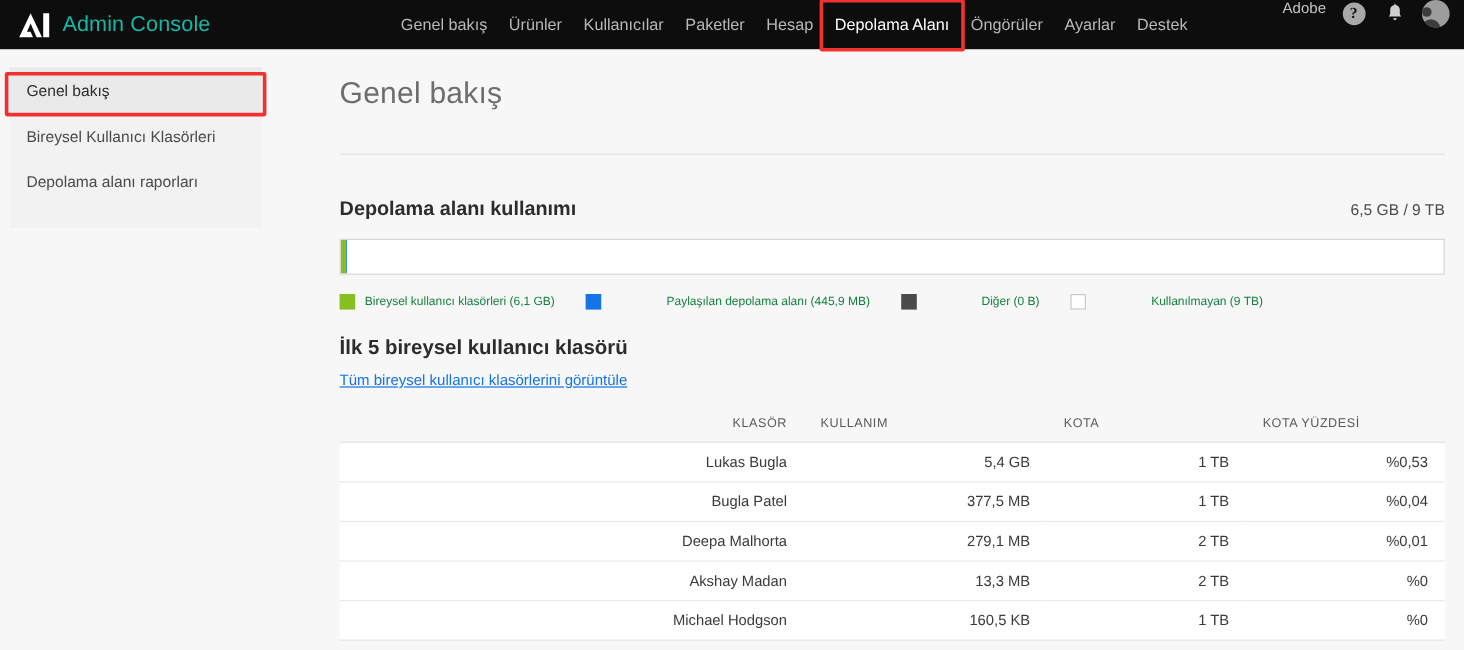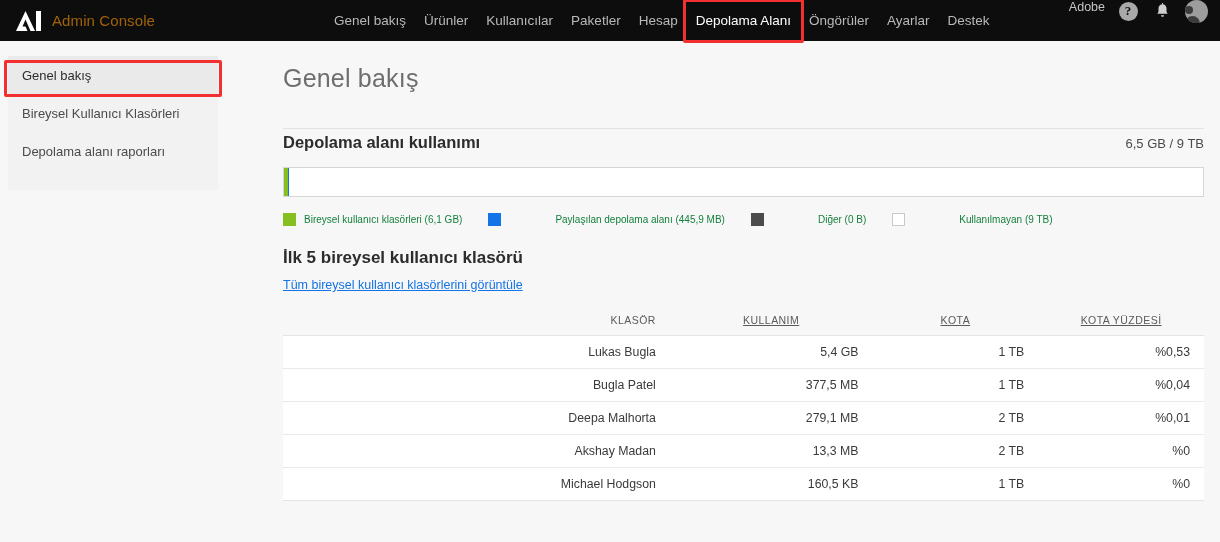--- a/index.html
+++ b/index.html
@@ -16,21 +16,21 @@
     width: 1220px; height: 41px;
     background: #0d0d0d;
     display: flex; align-items: center;
   }
   .brand { display: flex; align-items: center; padding-left: 12px; }
   .logo-mark {
     width: 30px; height: 26px;
     display: block;
   }
   .brand-name {
-    color: #a16207; font-size: 15px; margin-left: 10px;
+    color: #14b8a6; font-size: 18px; margin-left: 10px;
     letter-spacing: .1px; white-space: nowrap;
   }
 
   .mainnav {
     position: absolute; left: 325px; top: 0; height: 41px;
     display: flex; align-items: center; gap: 0px;
   }
   .navitem {
     color: #b9b9b9; font-size: 13.5px;
     padding: 4px 9px; white-space: nowrap; cursor: pointer;
@@ -101,21 +101,21 @@
   
   .main { position: absolute; left: 283px; top: 41px; width: 937px; }
   .page-title {
     font-size: 25px; color: #6e6e6e; font-weight: 400;
     margin-top: 23px; letter-spacing: .2px;
   }
   .divider { height: 1px; background: #e2e2e2; margin-top: 35px; width: 921px; }
 
   .sec-row {
     display: flex; align-items: baseline; justify-content: space-between;
-    width: 921px; margin-top: 4px;
+    width: 921px; margin-top: 36px;
   }
   .sec-title { font-size: 16.5px; font-weight: bold; color: #2c2c2c; }
   .sec-meta { font-size: 13px; color: #4b4b4b; }
 
   .bar-outer {
     width: 921px; height: 30px; margin-top: 15px;
     border: 1px solid #d6d6d6; background: #ffffff;
     display: flex; overflow: hidden;
   }
   .seg-green { width: 4px; background: #87bf20; }
@@ -141,21 +141,21 @@
   }
 
   
   .tbl { width: 921px; margin-top: 15px; border-collapse: collapse; }
   .tbl thead th {
     font-size: 10.5px; font-weight: normal; color: #5a5a5a;
     letter-spacing: .45px; padding: 6px 14px 9px 14px;
     border-bottom: 1px solid #e4e4e4; background: #f7f7f7;
   }
   .tbl thead th.l { text-align: right; }
-  .tbl thead th.r { text-align: center; text-decoration: underline; }
+  .tbl thead th.r { text-align: left; }
   .tbl tbody td {
     font-size: 12.3px; color: #3a3a3a; background: #ffffff;
     padding: 9px 14px; border-bottom: 1px solid #e9e9e9;
   }
   .tbl tbody td.l { text-align: right; }
   .tbl tbody td.r { text-align: right; }
   .tbl tbody tr:last-child td { border-bottom: 1px solid #e4e4e4; }
   .col-name { width: 42%; }
   .col-use  { width: 22%; }
   .col-quota{ width: 18%; }

